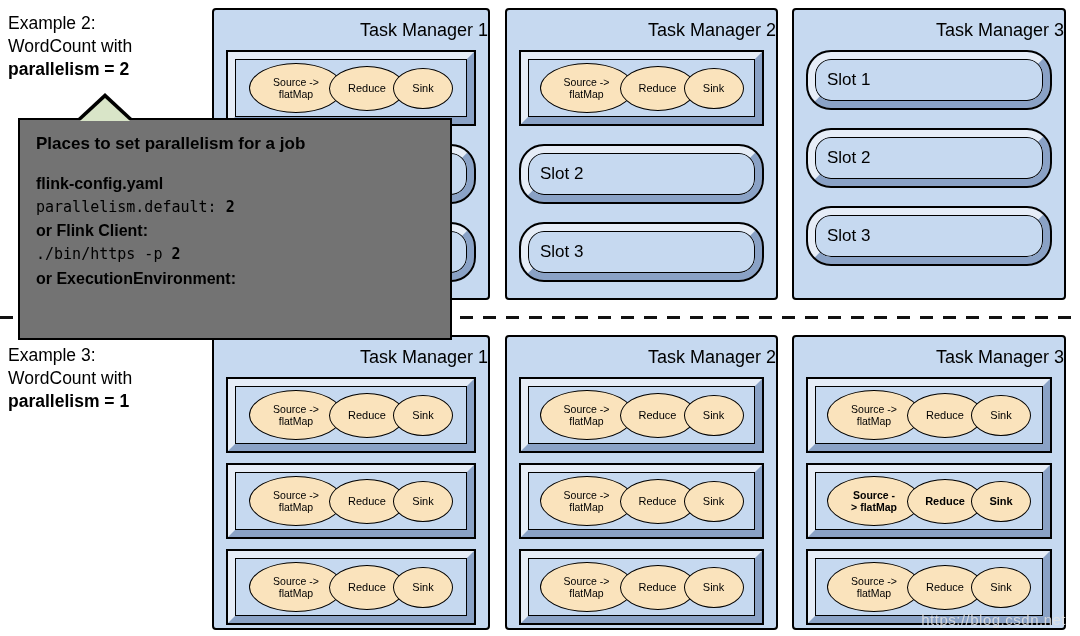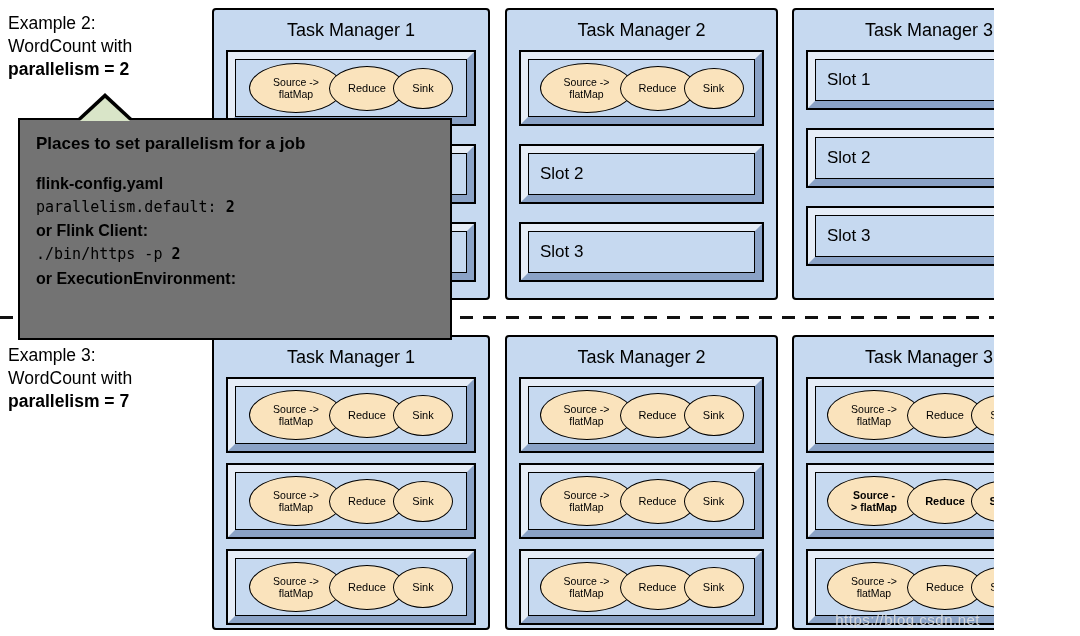--- a/index.html
+++ b/index.html
@@ -1,17 +1,17 @@
 <!DOCTYPE html>
 <html><head>
 <meta charset="utf-8">
 <style>
   html,body { margin:0; padding:0; background:#ffffff; }
   .canvas {
-    position:relative; width:994px; height:636px; background:#ffffff;
+    position:relative; width:1080px; height:636px; background:#ffffff;
     font-family:"Liberation Sans", sans-serif; color:#000; overflow:hidden;
   }
 
   
   .separator {
     position:absolute; left:0; top:316px; width:1080px; height:3px; z-index:0;
     background:repeating-linear-gradient(90deg,#111 0 13px,transparent 13px 23px);
   }
 
   
@@ -26,38 +26,38 @@
     background:#c6d9f0; border:2px solid #000; border-radius:4px;
     display:flex; flex-direction:column;
   }
   #tm-top-1 { left:212px; top:8px;   width:278px; height:292px; }
   #tm-top-2 { left:505px; top:8px;   width:273px; height:292px; }
   #tm-top-3 { left:792px; top:8px;   width:274px; height:292px; }
   #tm-bot-1 { left:212px; top:335px; width:278px; height:295px; }
   #tm-bot-2 { left:505px; top:335px; width:273px; height:295px; }
   #tm-bot-3 { left:792px; top:335px; width:274px; height:295px; }
 
-  .tm-title { text-align:center; font-size:18px; padding:10px 0 7px; }
+  .tm-title { text-align:right; font-size:18px; padding:10px 0 7px; }
   .slots { flex:1; display:flex; flex-direction:column; padding:4px 14px 10px; }
 
   
   .slot {
     box-sizing:border-box; position:relative;
     background:#c6d9f0;
     border-style:solid; border-width:7px;
     border-color:#e6edf7 #8aa2c6 #8aa2c6 #e6edf7;
     outline:2px solid #000;
     box-shadow: inset 0 0 0 1px #000;
     display:flex; align-items:center;
   }
   .tm .slot { margin-bottom:22px; }
   .tm.bottom .slot { margin-bottom:14px; }
   .tm .slot:last-child { margin-bottom:0; }
   .slot.pipeline { height:72px; justify-content:center; }
-  .slot.empty { height:56px; justify-content:flex-start; }
+  .slot.empty { height:56px; justify-content:flex-start;border-radius:23px; }
   .slot-label { font-size:17px; padding-left:12px; }
 
   
   .oval {
     box-sizing:border-box; border:1.5px solid #000; background:#fae3bc;
     border-radius:50%; display:flex; flex-direction:column;
     align-items:center; justify-content:center; text-align:center;
     position:relative; line-height:1.15;
   }
   .oval.source { width:94px; height:50px; font-size:10.5px; z-index:1; }
@@ -101,21 +101,21 @@
 
   <div class="example-label" id="ex2">
     <div>Example 2:</div>
     <div>WordCount with</div>
     <div class="bold">parallelism = 2</div>
   </div>
 
   <div class="example-label" id="ex3">
     <div>Example 3:</div>
     <div>WordCount with</div>
-    <div class="bold">parallelism = 7</div>
+    <div class="bold">parallelism = 1</div>
   </div>
 
   <div class="tm top" id="tm-top-1">
     <div class="tm-title">Task Manager 1</div>
     <div class="slots">
       <div class="slot pipeline">
         <div class="oval source">
           <span>Source -&gt;</span>
           <span>flatMap</span>
         </div>

